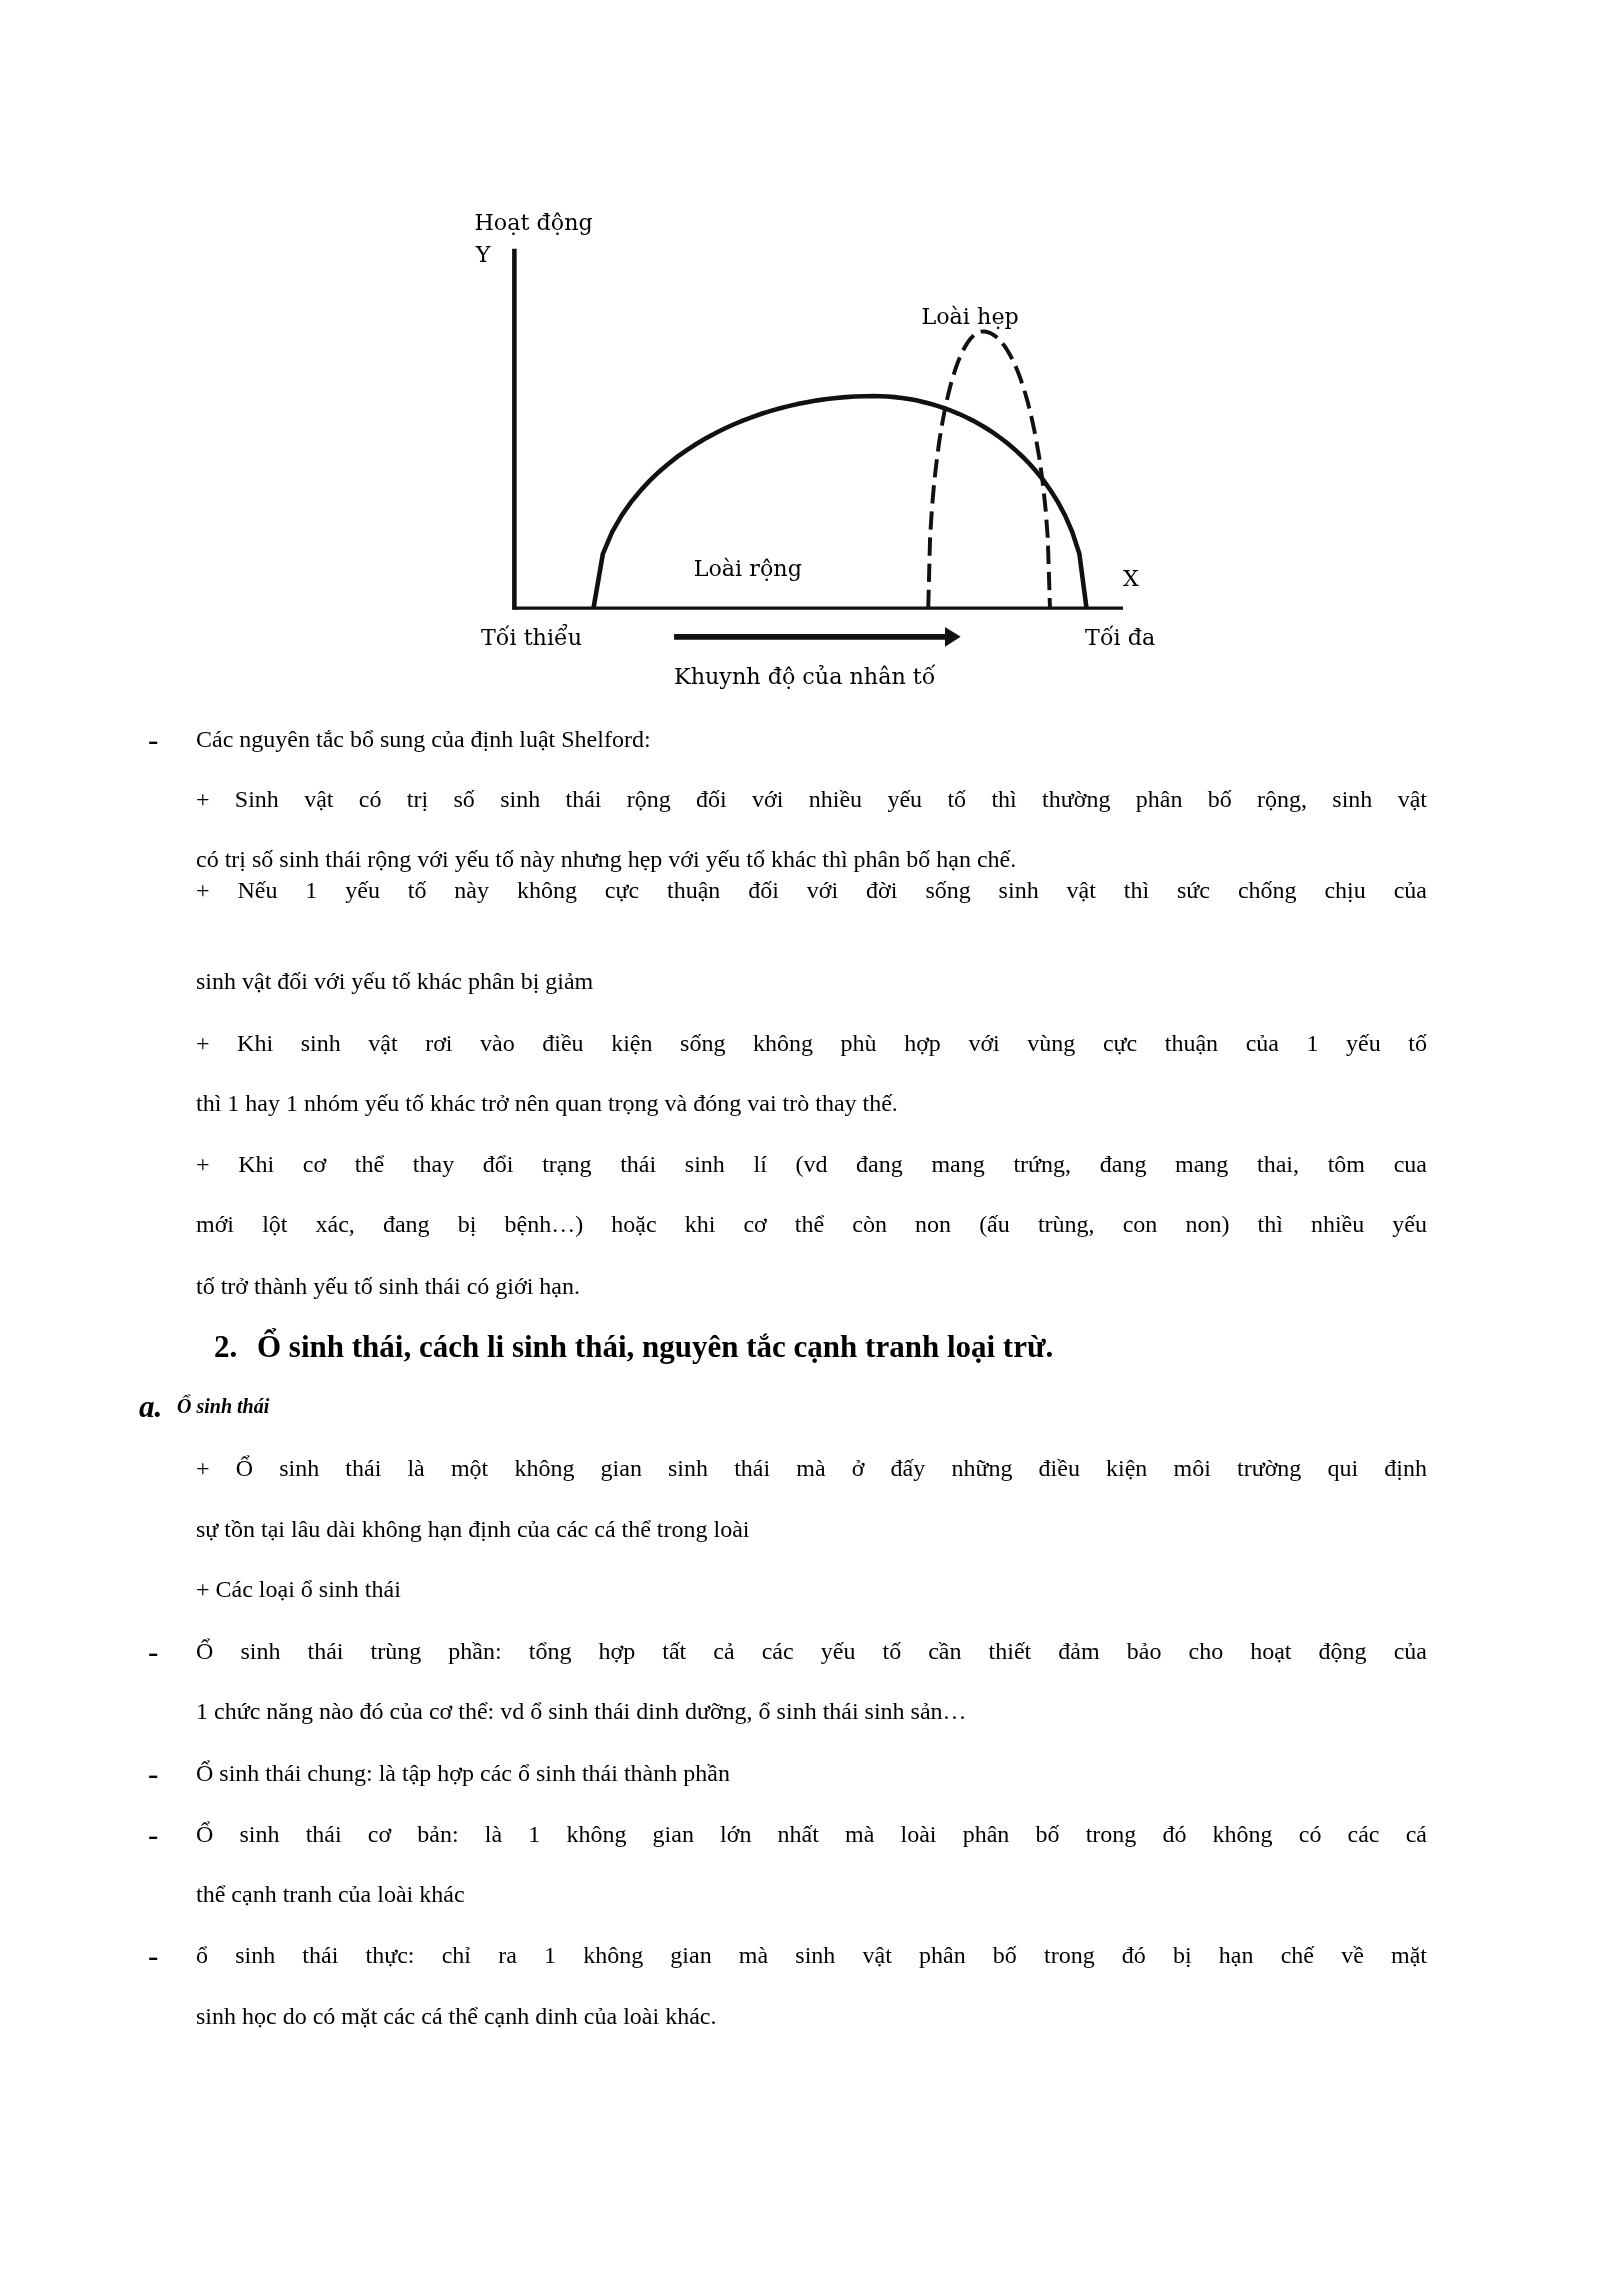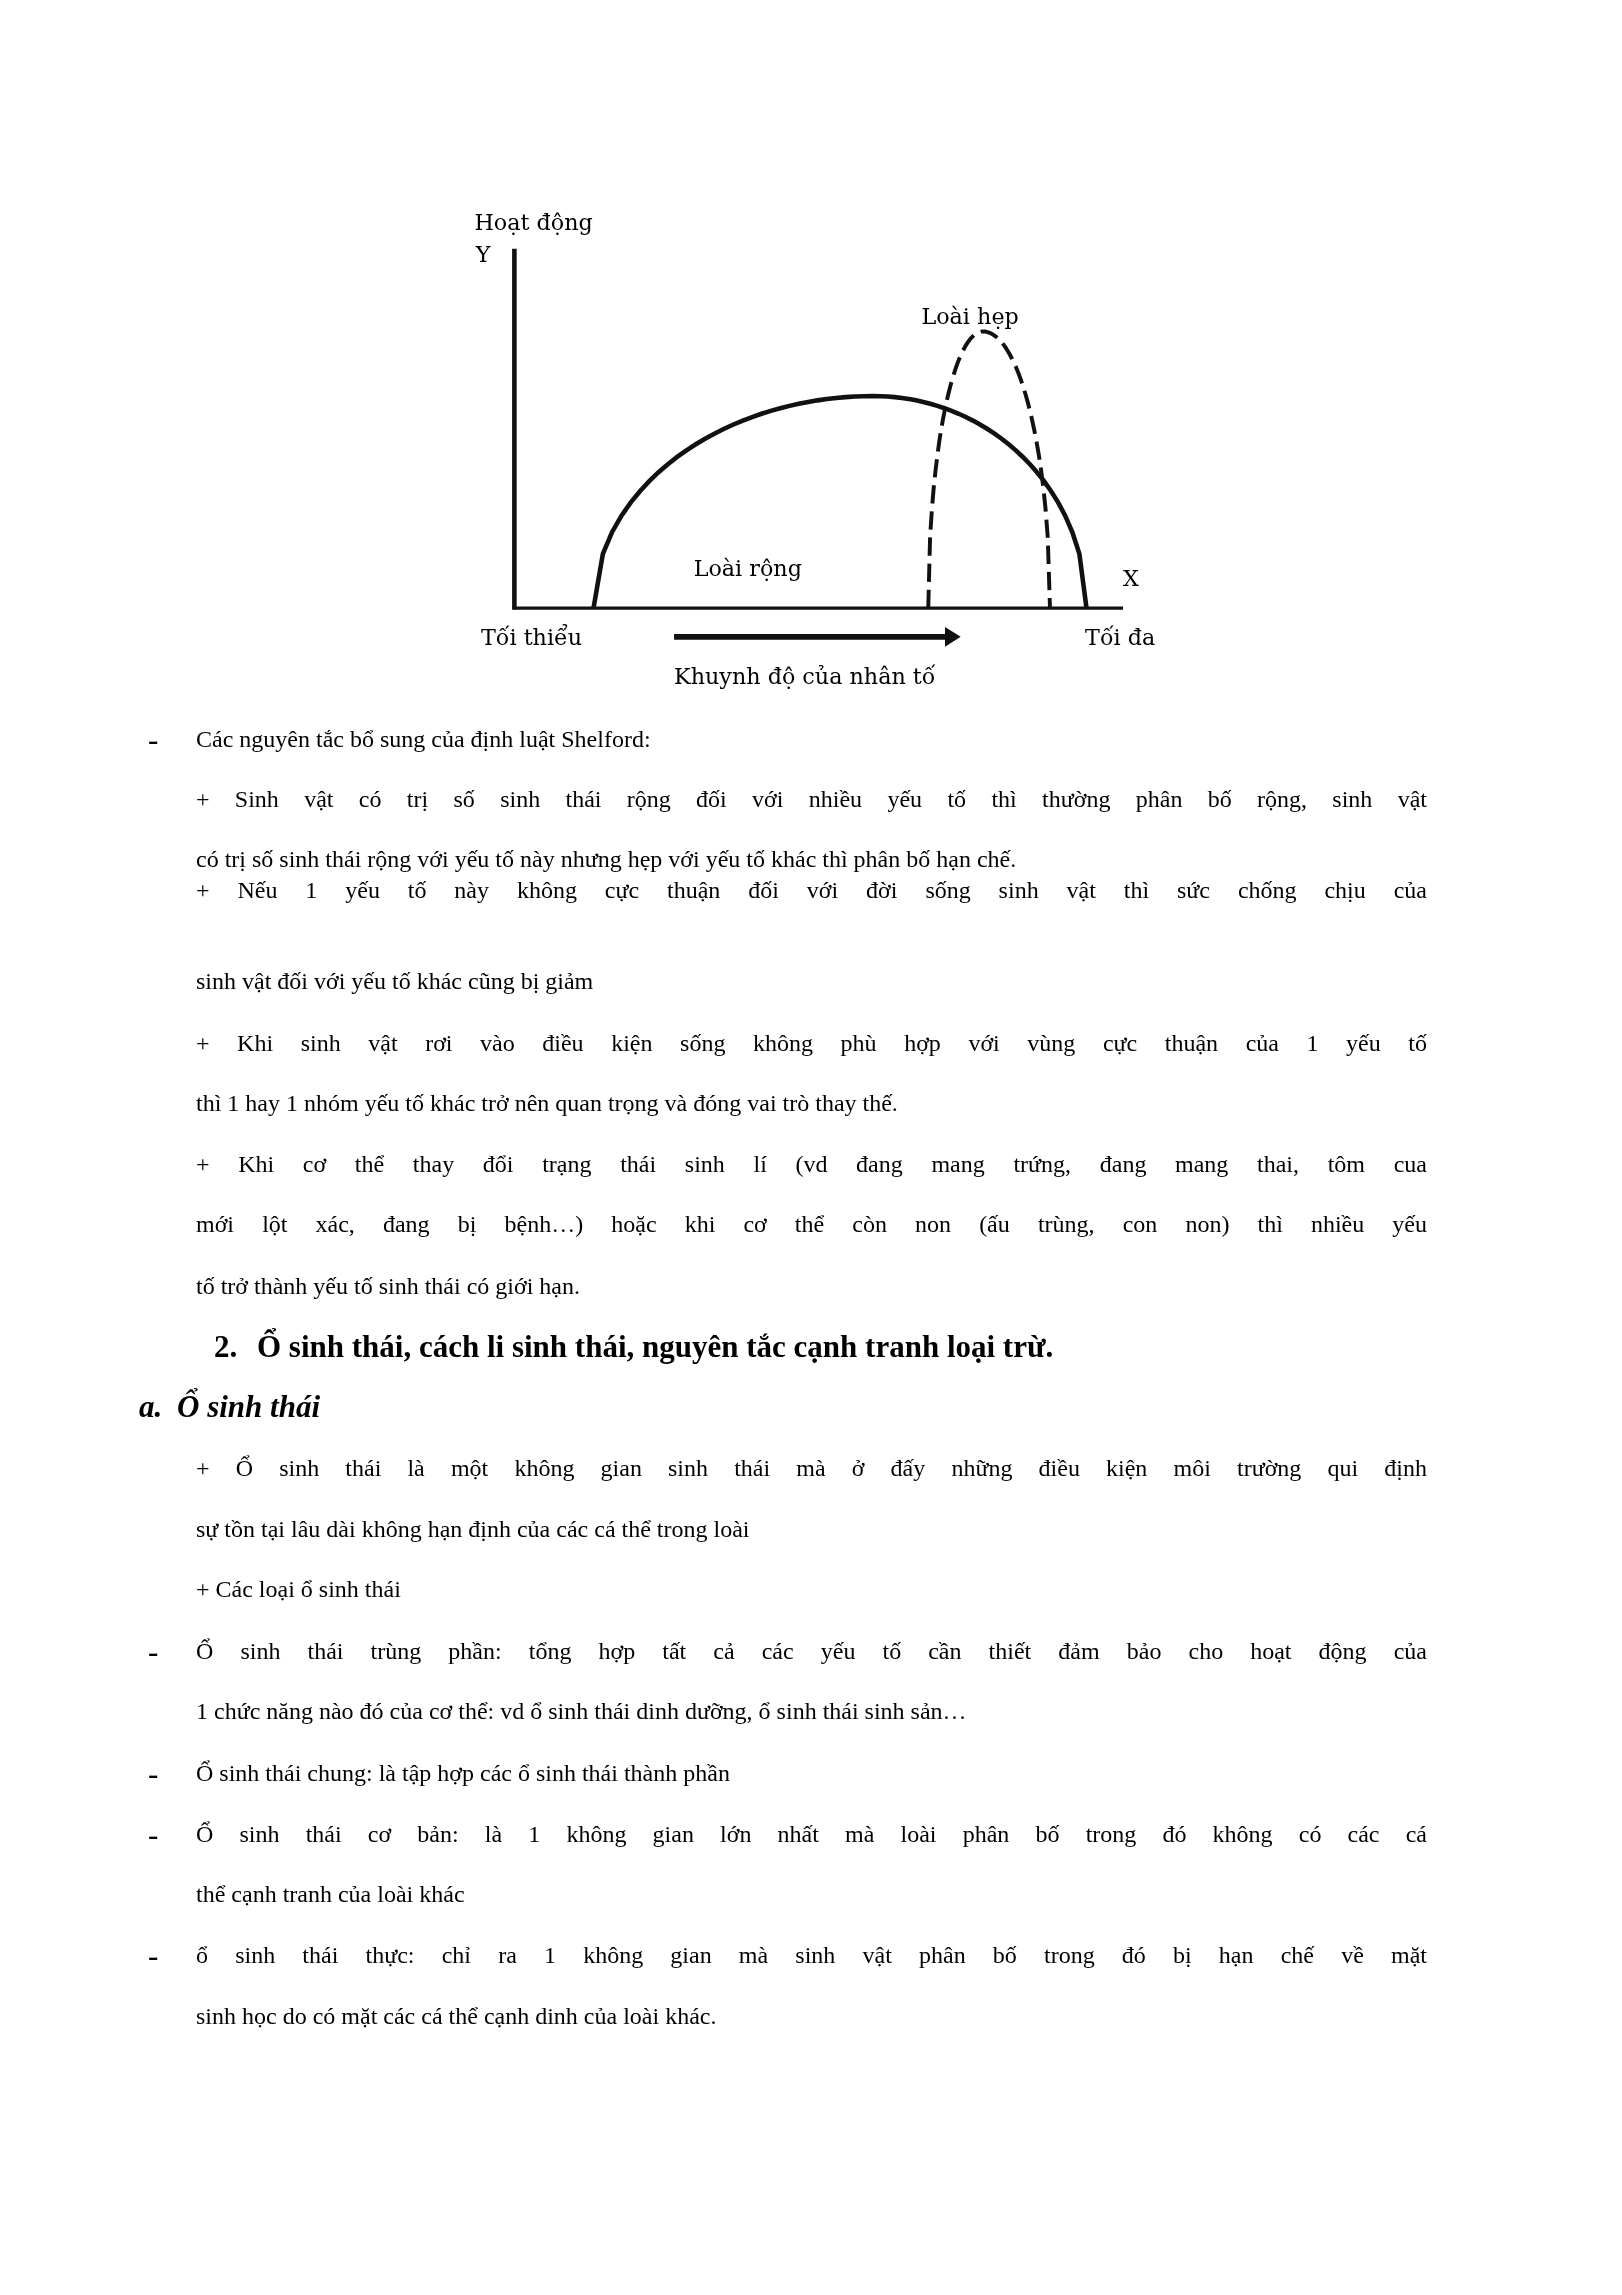--- a/index.html
+++ b/index.html
@@ -7,21 +7,21 @@
          font-family: "Liberation Serif", "DejaVu Serif", serif; color: #000; }
   #figure { position: absolute; left: 0; top: 0; width: 1623px; height: 707px; }
   #figure text { font-family: "DejaVu Serif", "Liberation Serif", serif; font-size: 34px; fill: #000; }
   .line { position: absolute; left: 196px; width: 1231px; font-size: 24px; line-height: 39px;
           white-space: nowrap; text-align-last: justify; text-align: justify; }
   .line.last { text-align-last: left; }
   .bullet { position: absolute; left: 148px; font-size: 31px; line-height: 39px; }
   .h2num { position: absolute; left: 214px; font-size: 31px; line-height: 39px; font-weight: bold; }
   .h2txt { position: absolute; left: 257px; font-size: 31px; line-height: 39px; font-weight: bold; white-space: nowrap; text-align: right; }
   .h3num { position: absolute; left: 139px; font-size: 31px; line-height: 39px; font-weight: bold; font-style: italic; }
-  .h3txt { position: absolute; left: 177px; font-size: 31px; line-height: 39px; font-weight: bold; font-style: italic; white-space: nowrap; }
+  .h3txt { position: absolute; left: 177px; font-size: 20px; line-height: 39px; font-weight: bold; font-style: italic; white-space: nowrap; }
 </style>
 </head>
 <body>
 
 <svg id="figure" viewBox="0 0 2480 1080" xmlns="http://www.w3.org/2000/svg">
   <text x="725" y="352">Hoạt động</text>
   <text x="727" y="400">Y</text>
   <line x1="786" y1="380" x2="786" y2="931" stroke="#111" stroke-width="7"></line>
   <line x1="783" y1="929" x2="1716" y2="929" stroke="#111" stroke-width="5"></line>
   <text x="1716" y="895">X</text>
@@ -39,21 +39,21 @@
   <polygon points="1444,958 1468,973 1444,988" fill="#111"></polygon>
   <text x="1030" y="1045">Khuynh độ của nhân tố</text>
 </svg>
 
 <div>
   <span class="bullet" style="top:720px">-</span>
   <div class="line last" style="top:720px">Các nguyên tắc bổ sung của định luật Shelford:</div>
   <div class="line" style="top:780px">+ Sinh vật có trị số sinh thái rộng đối với nhiều yếu tố thì thường phân bố rộng, sinh vật</div>
   <div class="line last" style="top:840px">có trị số sinh thái rộng với yếu tố này nhưng hẹp với yếu tố khác thì phân bố hạn chế.</div>
   <div class="line" style="top:871px">+ Nếu 1 yếu tố này không cực thuận đối với đời sống sinh vật thì sức chống chịu của</div>
-  <div class="line last" style="top:962px">sinh vật đối với yếu tố khác cũng bị giảm</div>
+  <div class="line last" style="top:962px">sinh vật đối với yếu tố khác phân bị giảm</div>
   <div class="line" style="top:1024px">+ Khi sinh vật rơi vào điều kiện sống không phù hợp với vùng cực thuận của 1 yếu tố</div>
   <div class="line last" style="top:1084px">thì 1 hay 1 nhóm yếu tố khác trở nên quan trọng và đóng vai trò thay thế.</div>
   <div class="line" style="top:1145px">+ Khi cơ thể thay đổi trạng thái sinh lí (vd đang mang trứng, đang mang thai, tôm cua</div>
   <div class="line" style="top:1205px">mới lột xác, đang bị bệnh…) hoặc khi cơ thể còn non (ấu trùng, con non) thì nhiều yếu</div>
   <div class="line last" style="top:1267px">tố trở thành yếu tố sinh thái có giới hạn.</div>
 </div>
 
 <div>
   <span class="h2num" style="top:1327px">2.</span>
   <span class="h2txt" style="top:1327px">Ổ sinh thái, cách li sinh thái, nguyên tắc cạnh tranh loại trừ.</span>

